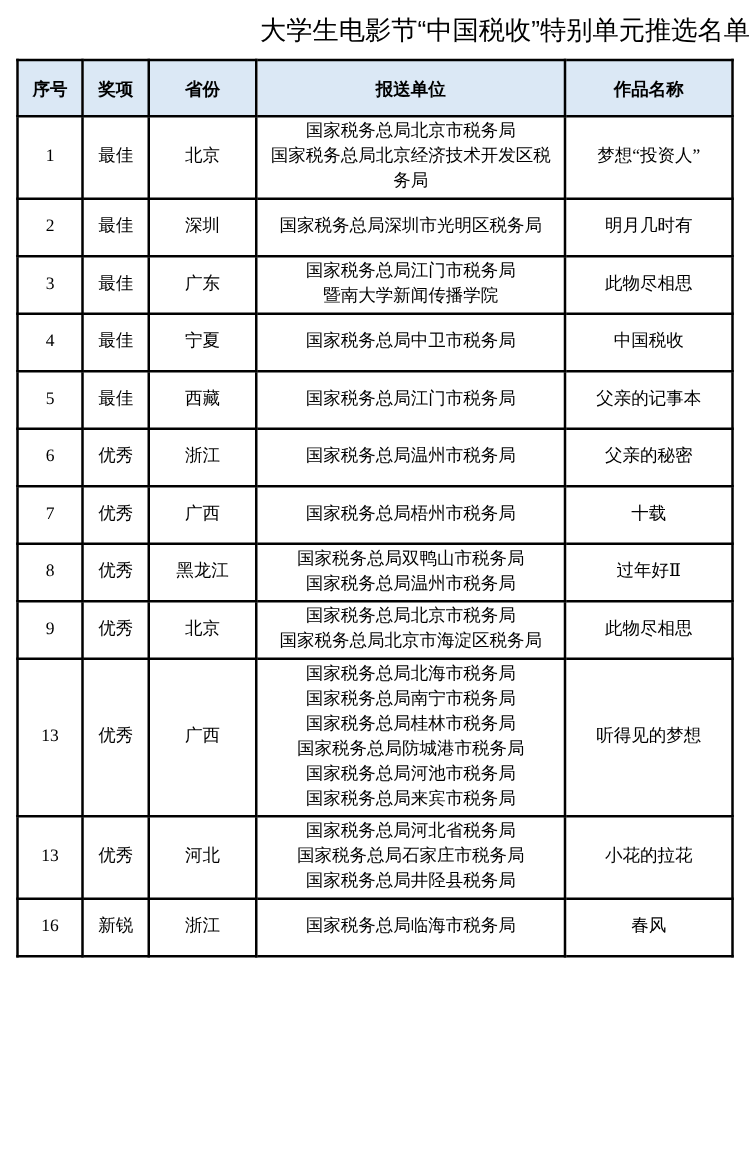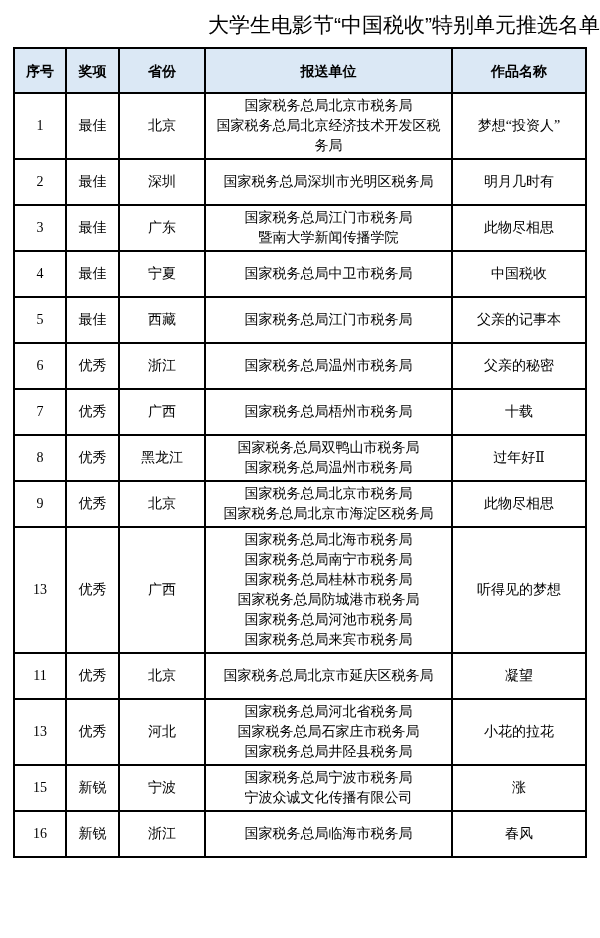--- a/index.html
+++ b/index.html
@@ -154,42 +154,27 @@
           <td>广西</td>
           <td>国家税务总局北海市税务局
 国家税务总局南宁市税务局
 国家税务总局桂林市税务局
 国家税务总局防城港市税务局
 国家税务总局河池市税务局
 国家税务总局来宾市税务局</td>
           <td>听得见的梦想</td>
         </tr>
         <tr>
-          <td>11</td>
-          <td>优秀</td>
-          <td>北京</td>
-          <td>国家税务总局北京市延庆区税务局</td>
-          <td>凝望</td>
-        </tr>
-        <tr>
           <td>13</td>
           <td>优秀</td>
           <td>河北</td>
           <td>国家税务总局河北省税务局
 国家税务总局石家庄市税务局
 国家税务总局井陉县税务局</td>
           <td>小花的拉花</td>
-        </tr>
-        <tr>
-          <td>15</td>
-          <td>新锐</td>
-          <td>宁波</td>
-          <td>国家税务总局宁波市税务局
-宁波众诚文化传播有限公司</td>
-          <td>涨</td>
         </tr>
         <tr>
           <td>16</td>
           <td>新锐</td>
           <td>浙江</td>
           <td>国家税务总局临海市税务局</td>
           <td>春风</td>
         </tr>
       </tbody>
   </table>

